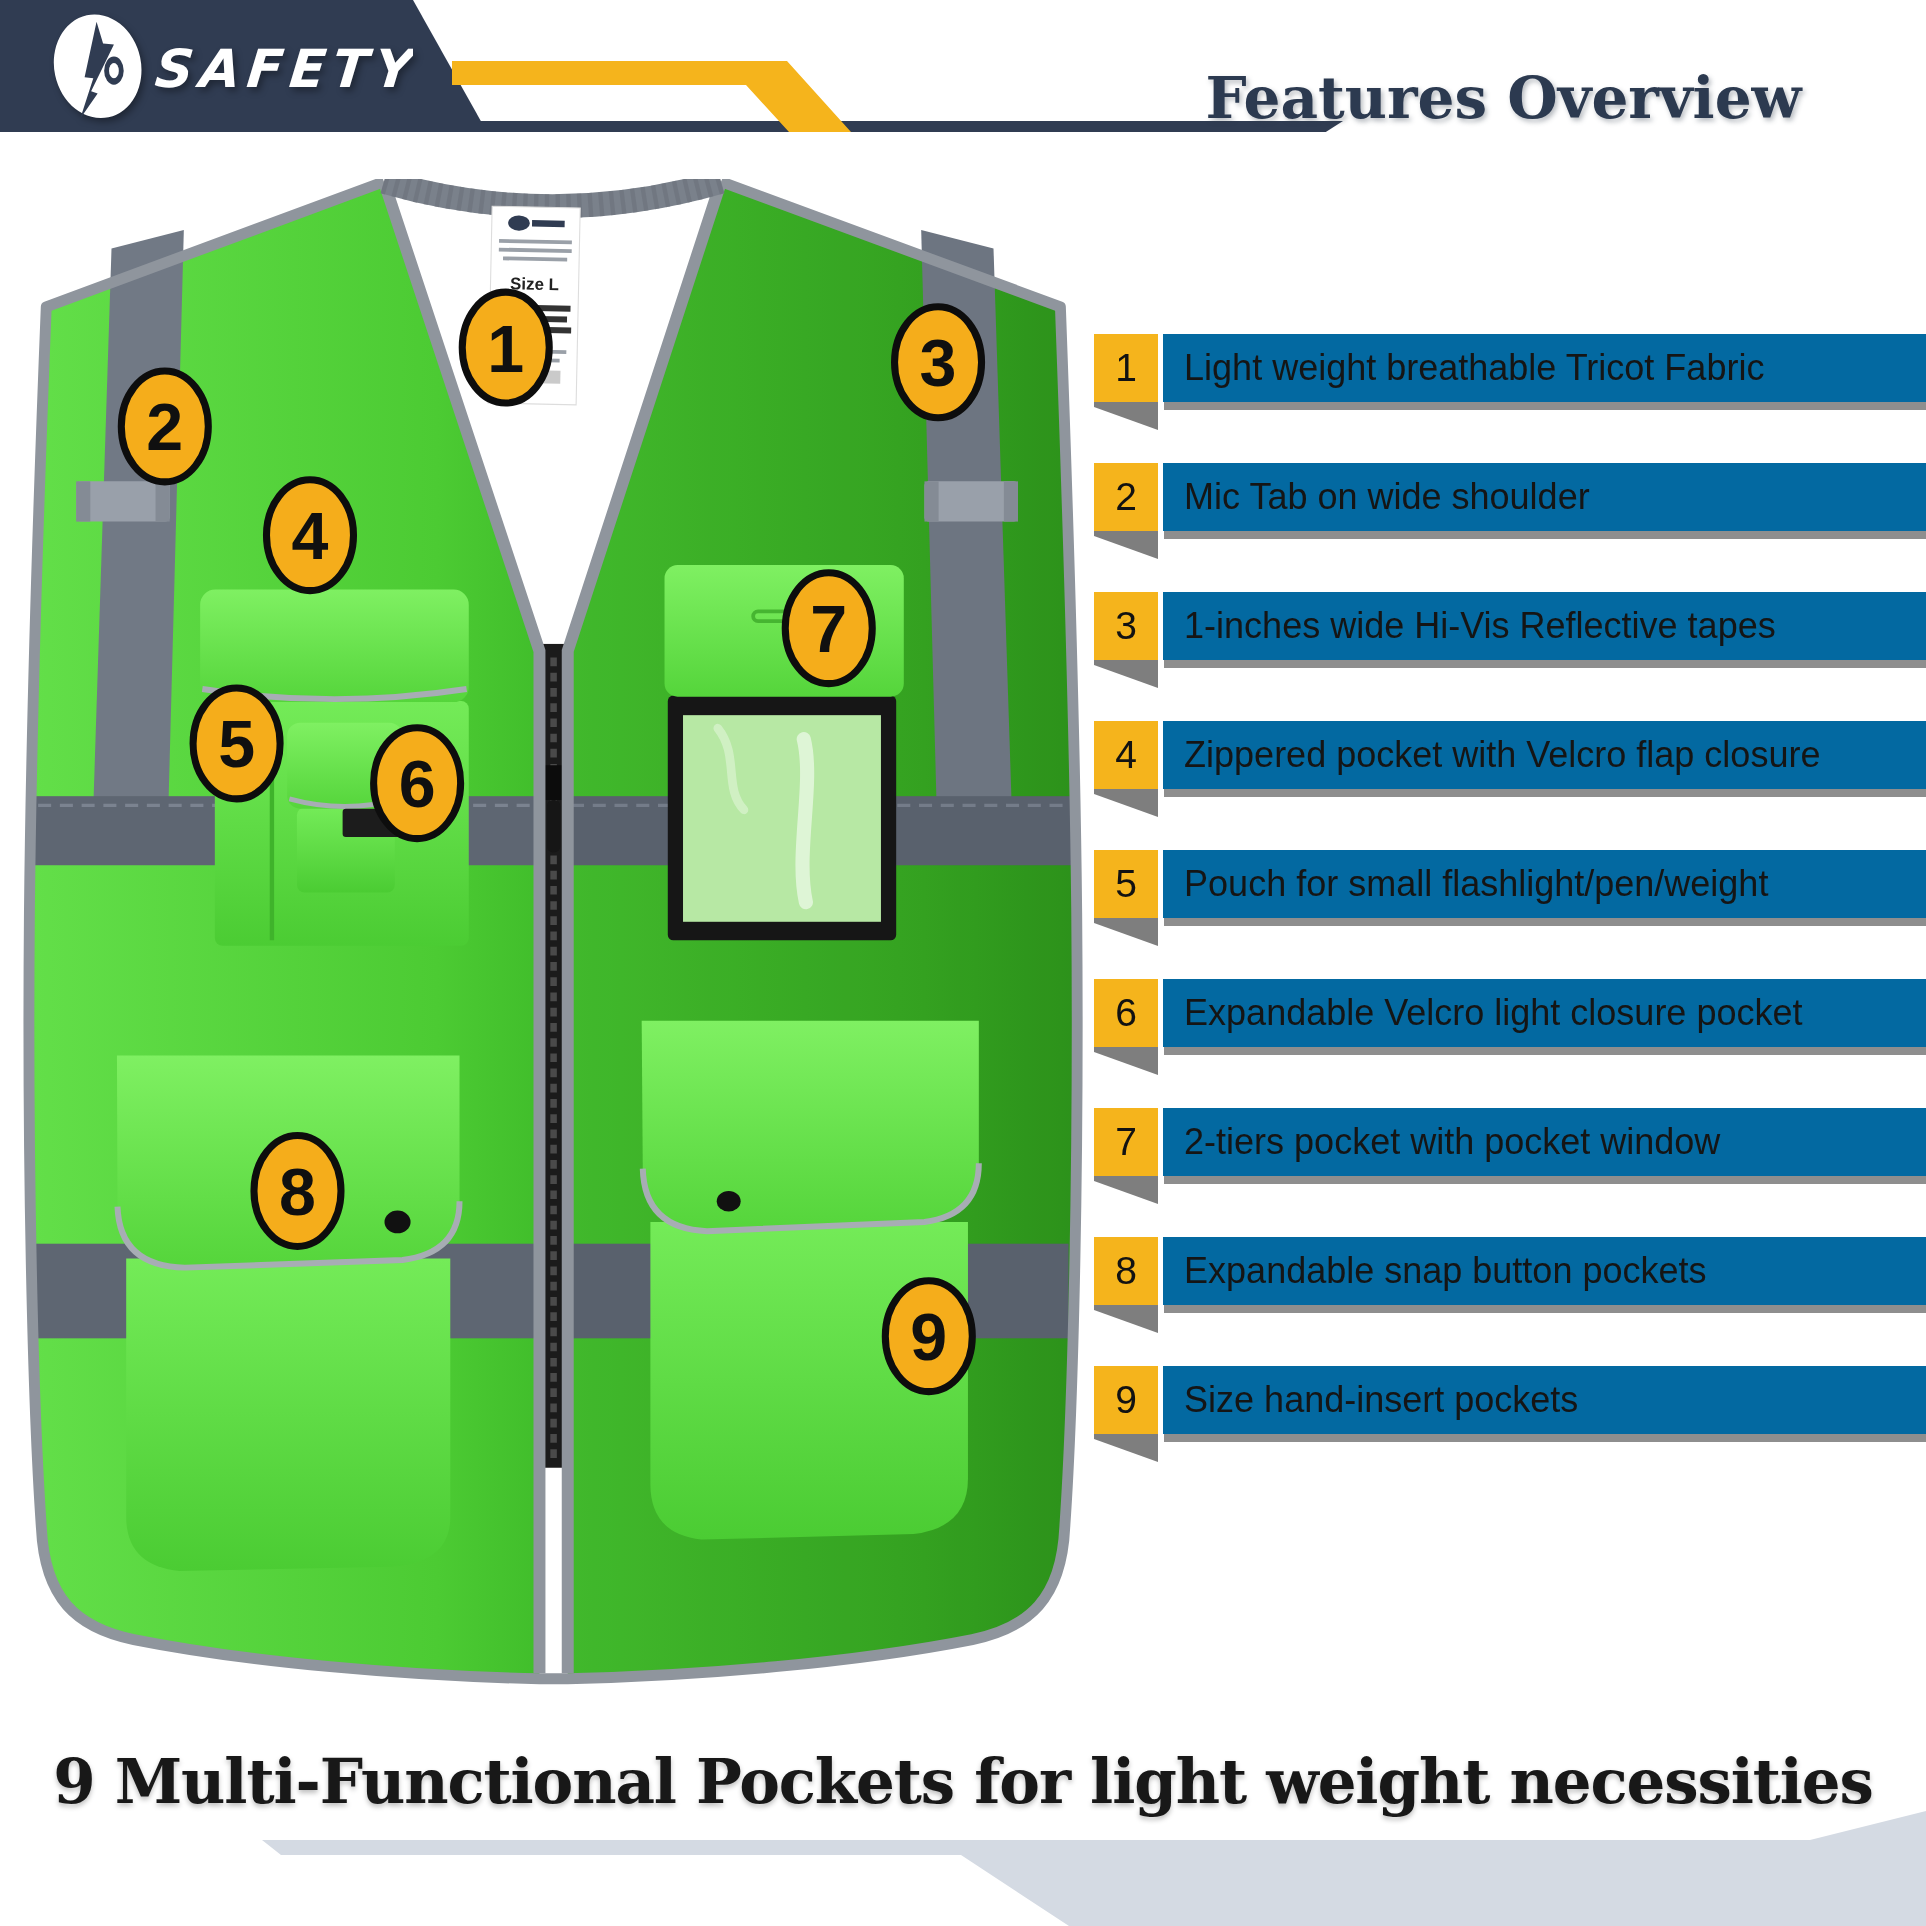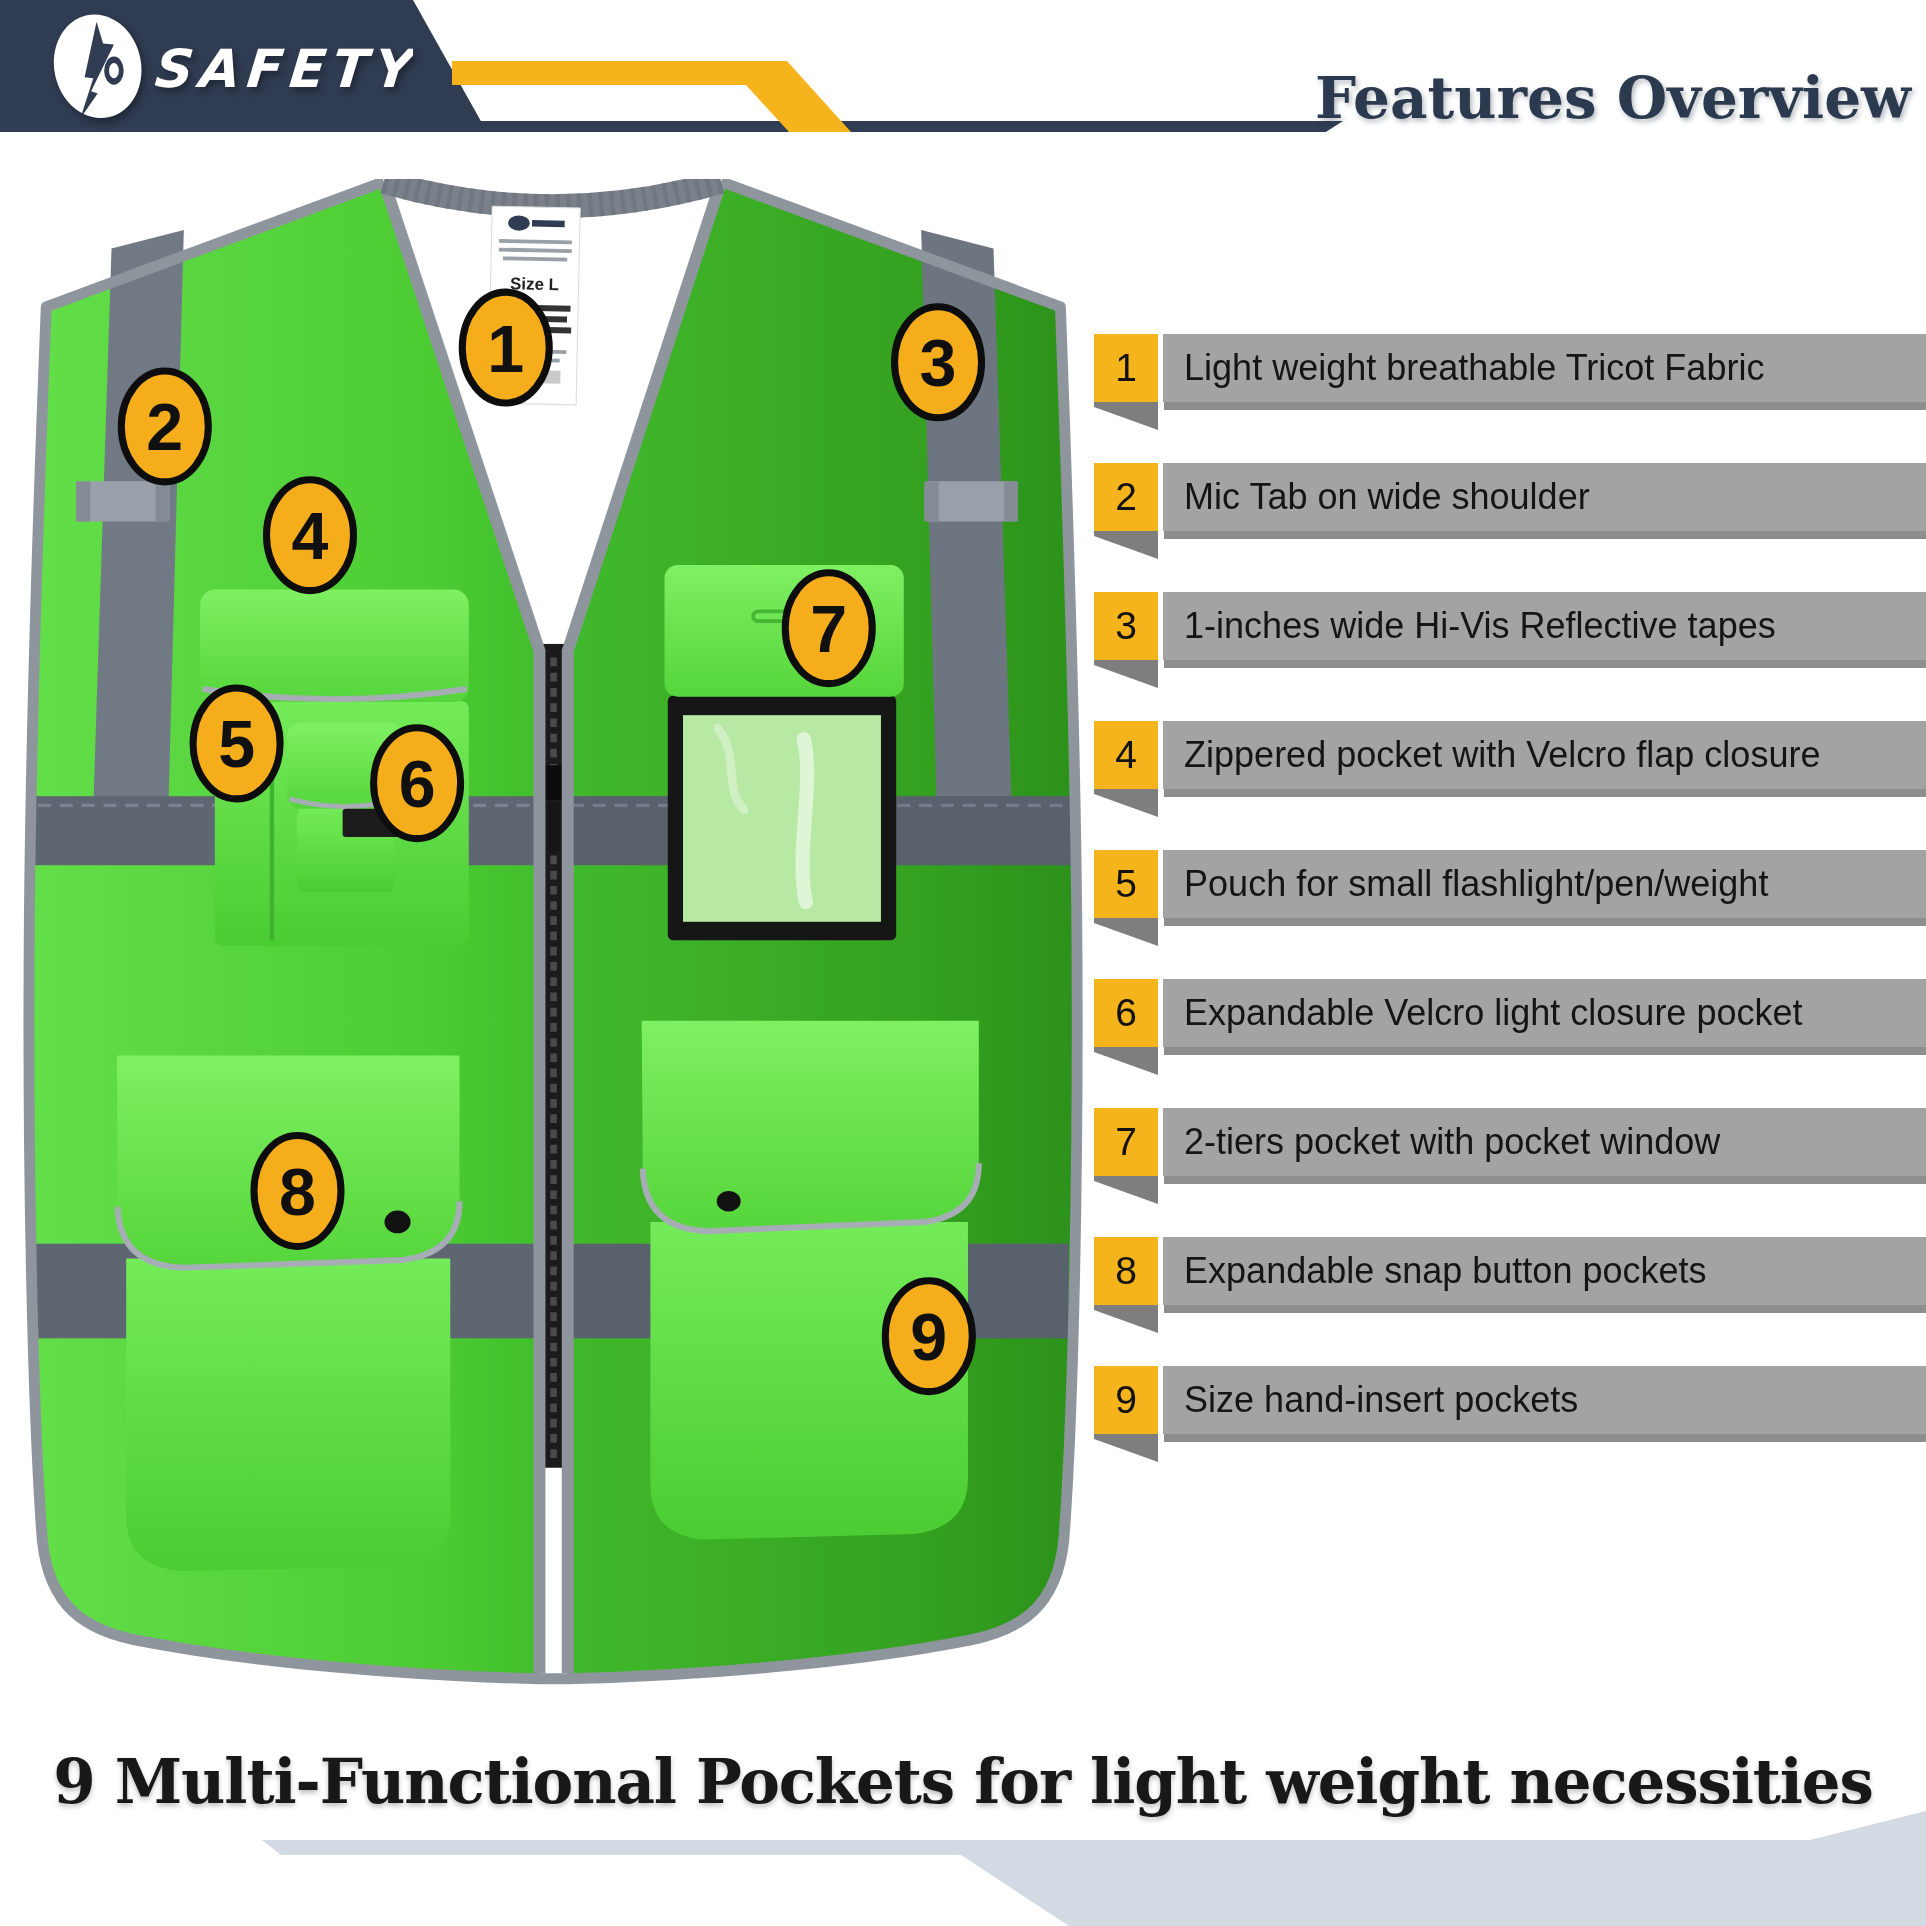--- a/index.html
+++ b/index.html
@@ -9,33 +9,33 @@
   
   .hdr-block{position:absolute;left:0;top:0;width:489px;height:132px;background:#303C52;
              clip-path:polygon(0 0,413px 0,487px 132px,0 132px);}
   .hdr-bar{position:absolute;left:0;top:121px;width:1343px;height:11.4px;background:#303C52;
            clip-path:polygon(0 0,100% 0,calc(100% - 18px) 100%,0 100%);}
   .hdr-gold{position:absolute;left:0;top:61px;width:851px;height:71px;background:#F5B41C;
             clip-path:polygon(452px 0,787px 0,851px 71px,789px 71px,746px 24px,452px 24px);}
   .logo{position:absolute;left:32px;top:12px;width:381px;height:114px;filter:drop-shadow(3.3px 4.9px 3.8px rgba(0,0,0,.35));}
   .logo-text{font-family:"DejaVu Sans", sans-serif;font-weight:bold;font-style:italic;
              font-size:97px;letter-spacing:12px;fill:#ffffff;}
-  .page-title{position:absolute;top:64px;right:15px;width:815px;text-align:right;
+  .page-title{position:absolute;top:64px;right:15px;width:815px;text-align:center;
               font-family:"DejaVu Serif", serif;font-weight:bold;font-size:58px;color:#2C3A50;
               text-shadow:2.2px 3.3px 5.4px rgba(50,60,75,.35);white-space:nowrap;}
 
   
   .feat-list{position:absolute;left:1094px;top:334px;right:0;}
   .feat-row{position:relative;height:68px;margin-bottom:61px;display:flex;align-items:stretch;}
   .feat-row::after{content:"";position:absolute;left:70px;right:0;top:68px;height:7.6px;background:#8E8E8E;}
   .feat-num{position:relative;width:64px;background:#F5B41C;display:flex;align-items:center;justify-content:center;
             font-size:39px;color:#121212;flex:0 0 auto;}
   .feat-num::after{content:"";position:absolute;left:0;top:68px;width:64px;height:28px;background:#7E7E7E;
                    clip-path:polygon(0 0,100% 0,100% 100%,0 18%);}
-  .feat-bar{flex:1;margin-left:5.4px;background:#a3a3a3;display:flex;align-items:center;
+  .feat-bar{flex:1;margin-left:5.4px;background:#0369a1;display:flex;align-items:center;
             padding-left:20.7px;font-size:36px;color:#151515;letter-spacing:0px;}
 
   
   .tagline{position:absolute;left:0;top:1746px;width:100%;text-align:center;
            font-family:"DejaVu Serif", serif;font-weight:bold;font-size:61px;
            color:#181818;letter-spacing:-1.1px;text-shadow:0 3.3px 5.4px rgba(0,0,0,.25);white-space:nowrap;}
   .footer-shape{position:absolute;left:0;top:1810px;width:1926px;height:116px;background:#D4DAE3;
       clip-path:polygon(262px 30px,1810px 30px,1926px 1.1px,1926px 116px,1069px 116px,961px 45px,281px 45px);}
 
   

